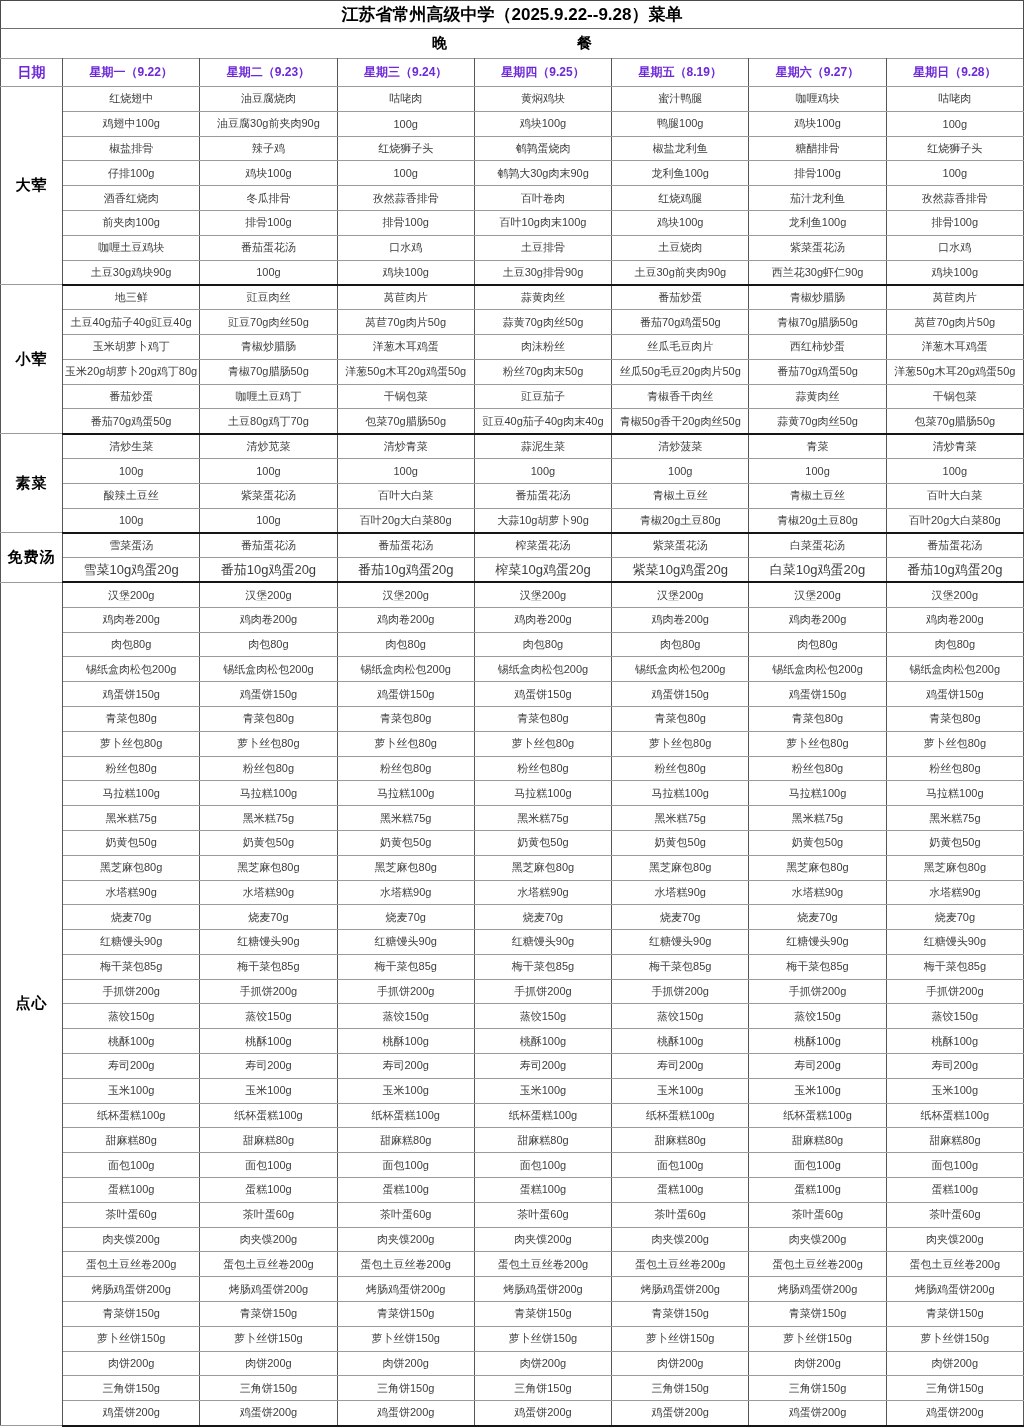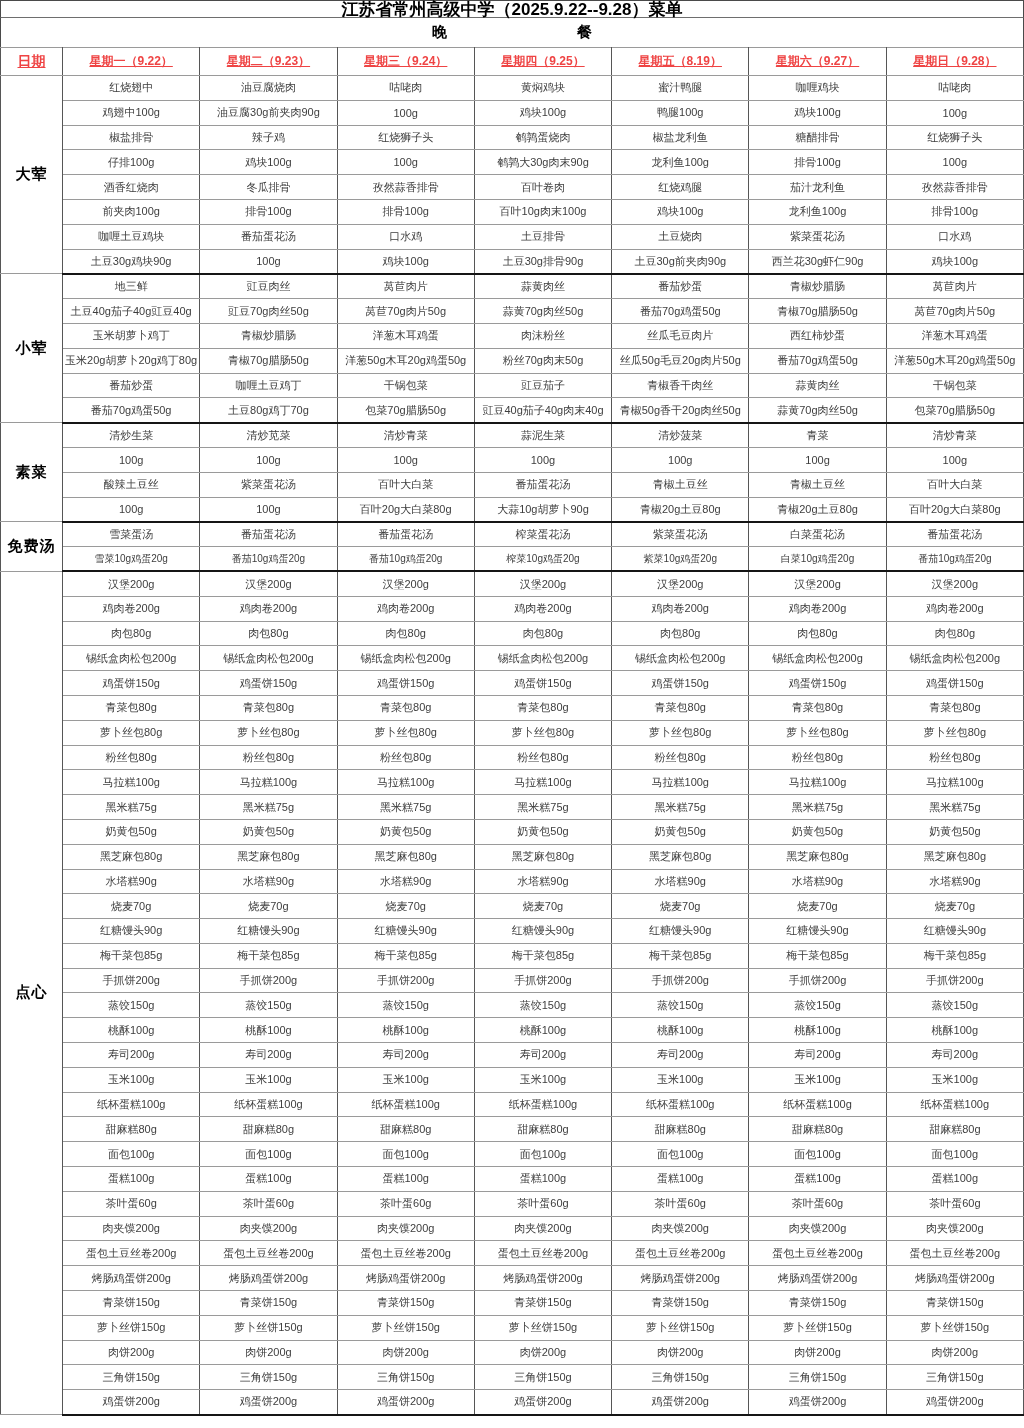--- a/index.html
+++ b/index.html
@@ -5,21 +5,21 @@
   * { box-sizing: border-box; margin: 0; padding: 0; }
   html, body {
     width: 1024px; height: 1428px;
     background: #ffffff;
     overflow: hidden;
     font-family: "Liberation Sans", "DejaVu Sans", sans-serif;
     color: #000;
   }
   .sheet { width: 1024px; }
   .title-row {
-    height: 18px;
+    height: 29px;
     display: flex; align-items: center; justify-content: center;
     font-size: 17px; font-weight: bold; color: #000;
     border: 1px solid #4a4a4a; border-bottom: 1px solid #6e6e6e;
     background: #fff;
   }
   .meal-row {
     height: 29px;
     display: flex; align-items: center; justify-content: center;
     gap: 130px;
     font-size: 15px; font-weight: bold; color: #000;
@@ -39,35 +39,34 @@
     border-right: 1px solid #565656;
     text-align: center;
     vertical-align: middle;
     white-space: nowrap;
     overflow: hidden;
     padding: 0 2px;
     background: #fff;
   }
   thead tr { height: 28px; }
   thead th {
-    font-size: 12px; font-weight: bold; color: #ef4444;
+    font-size: 12px; font-weight: bold; color: #6d28d9;
     border-top: 1px solid #4a4a4a;
     border-bottom: 2px solid #151515;
-    text-decoration: underline;
   }
   thead th.corner-cell { font-size: 14px; }
   tbody tr { height: 24.8px; }
   td.sec-label {
     font-size: 15px; font-weight: bold; color: #000;
     letter-spacing: 1px;
   }
   td.dish-name, td.dish-qty, td.snack {
     font-size: 11px; color: #3d3d3d;
   }
-  td.qty-small { font-size: 10px; }
+  td.qty-small { font-size: 13px; }
   tr.sec-end > td { border-bottom: 2px solid #151515; border-radius: 10px; }
 </style>
 </head>
 <body>
 
 <div class="sheet">
   <div class="title-row">江苏省常州高级中学（2025.9.22--9.28）菜单</div>
   <div class="meal-row">
     <span>晚</span>
     <span>餐</span>

